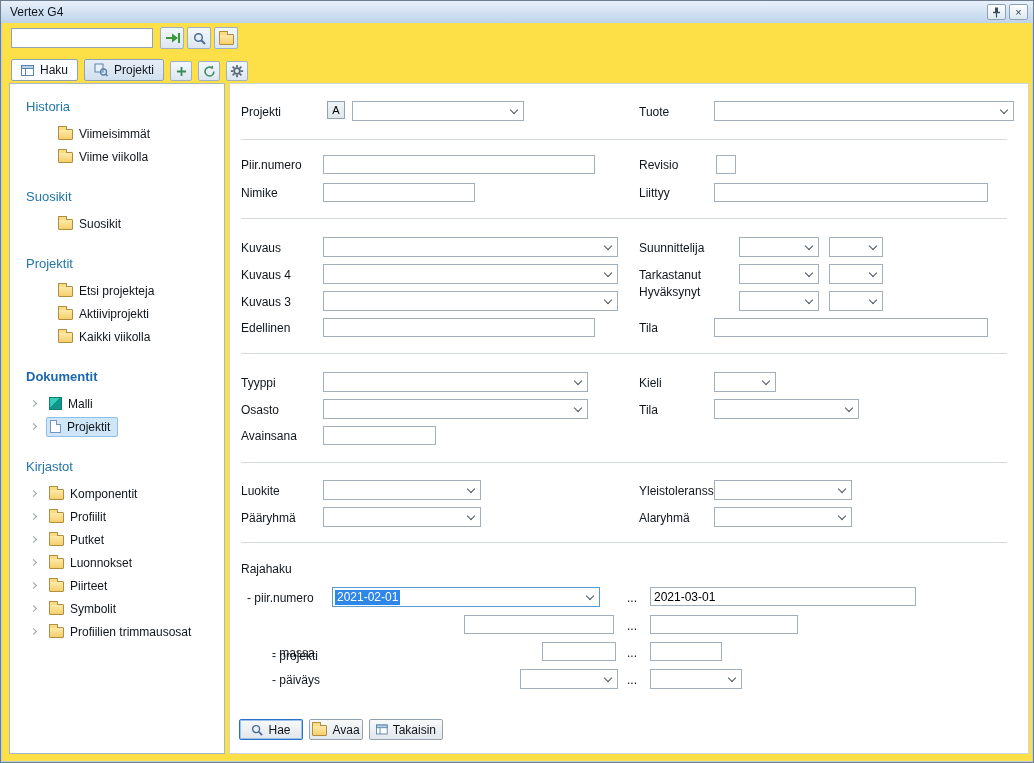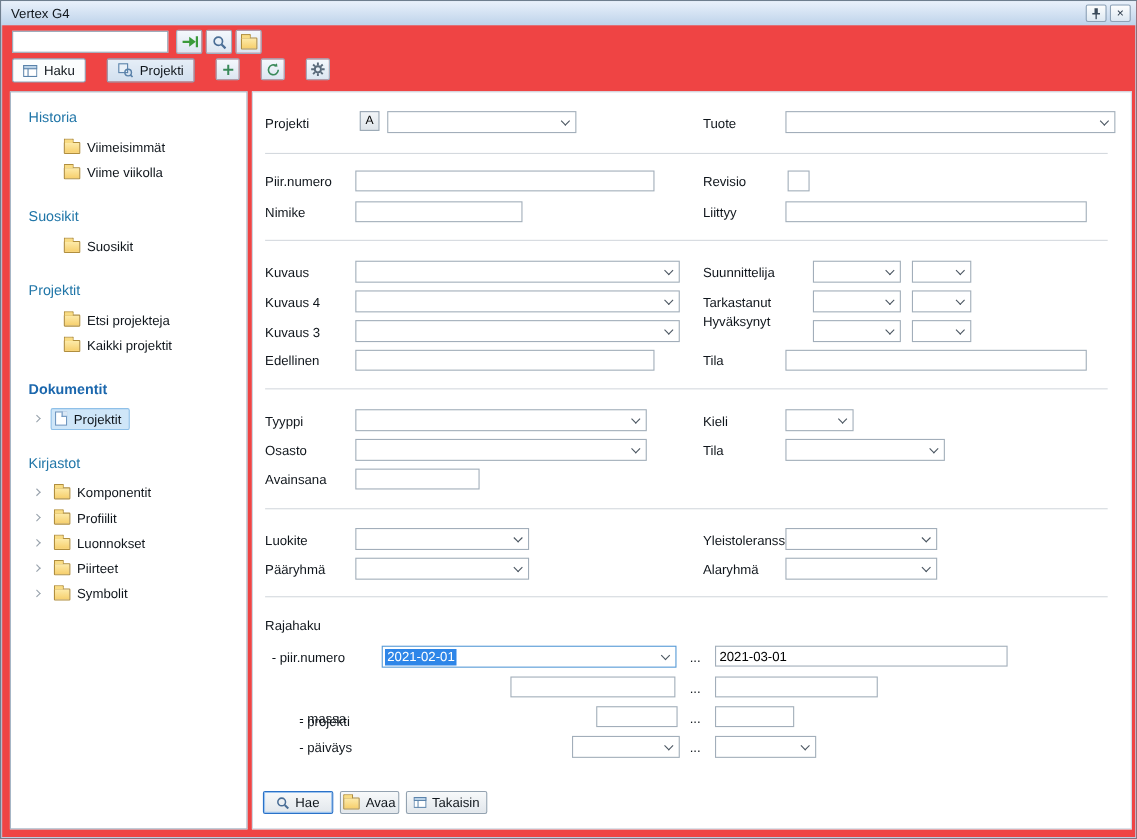--- a/index.html
+++ b/index.html
@@ -1,32 +1,32 @@
 <!DOCTYPE html>
 <html><head>
 <meta charset="utf-8">
 <style>
   * { margin:0; padding:0; box-sizing:border-box; }
   html,body { background:#9aa5b1; }
   body { font-family:"Liberation Sans","DejaVu Sans",sans-serif; }
-  .window { width:1034px; height:763px; background:#ef4444; border:1px solid #6e7e8e;
+  .window { width:1034px; height:763px; background:#fde047; border:1px solid #6e7e8e;
             box-shadow: inset 0 0 0 1px #bccde0; position:relative; overflow:hidden; }
   
   .titlebar { height:22px; background:linear-gradient(#e9f1fb,#bed3ea); display:flex; align-items:center; padding:0 5px 0 9px; }
   .title { font-size:12px; color:#10161c; flex:1; }
   .tb-btn { width:19px; height:16px; border:1px solid #8ea2b6; background:linear-gradient(#fdfefe,#dde8f2);
             border-radius:2px; display:flex; align-items:center; justify-content:center; margin-left:3px;
             font-size:11px; line-height:11px; color:#2a3a4a; cursor:default; }
   
   .toolbar { height:30px; display:flex; align-items:center; gap:3px; padding:0 0 0 10px; }
   .quick-input { width:142px; height:20px; border:1px solid #94a4b4; font-size:12px; padding:0 4px; background:#fff; margin-right:4px; }
   .tool-btn { width:24px; height:22px; border:1px solid #9fb0c2; background:linear-gradient(#f4f8fc,#dce6f1);
               border-radius:2px; display:flex; align-items:center; justify-content:center; padding:0; }
   
-  .tabbar { height:28px; display:flex; align-items:flex-start; gap:19px; padding:0 0 0 10px; }
+  .tabbar { height:28px; display:flex; align-items:flex-end; gap:6px; padding:0 0 0 10px; }
   .tab { height:22px; display:flex; align-items:center; gap:6px; padding:0 9px; border:1px solid #8fa3b8;
          border-radius:2px; font-size:12px; color:#10161c; background:linear-gradient(#e6eef7,#d2e0ef); cursor:default; }
   .tab.active { background:#fbfdfe; }
   .tool-btn.small { width:22px; height:20px; }
   
   .content { display:flex; gap:4px; padding:2px 4px 8px 8px; height:681px; }
   .sidebar { width:216px; background:#fff; border:1px solid #a6b6c6; overflow:hidden; }
   .main { flex:1; background:#fff; border:1px solid #ccd6e1; position:relative; font-size:12px; color:#10161c; }
   
   .tree-h { font-size:13px; color:#2176a8; margin:21px 0 8px 16px; }
@@ -161,24 +161,33 @@
         <span>Suosikit</span>
       </div>
 
       <div class="tree-h">Projektit</div>
       <div class="tree-item plain">
         <span class="folder"></span>
         <span>Etsi projekteja</span>
       </div>
       <div class="tree-item plain">
         <span class="folder"></span>
-        <span>Kaikki projektit</span>
+        <span>Aktiiviprojekti</span>
+      </div>
+      <div class="tree-item plain">
+        <span class="folder"></span>
+        <span>Kaikki viikolla</span>
       </div>
 
       <div class="tree-h bold">Dokumentit</div>
+      <div class="tree-item chevd">
+        <span class="chev"></span>
+        <span class="malli-ic"></span>
+        <span>Malli</span>
+      </div>
       <div class="tree-item chevd">
         <span class="chev"></span>
         <span class="sel-wrap">
           <span class="doc-ic"></span>
           <span>Projektit</span>
         </span>
       </div>
 
       <div class="tree-h">Kirjastot</div>
       <div class="tree-item chevd">
@@ -187,31 +196,41 @@
         <span>Komponentit</span>
       </div>
       <div class="tree-item chevd">
         <span class="chev"></span>
         <span class="folder"></span>
         <span>Profiilit</span>
       </div>
       <div class="tree-item chevd">
         <span class="chev"></span>
         <span class="folder"></span>
+        <span>Putket</span>
+      </div>
+      <div class="tree-item chevd">
+        <span class="chev"></span>
+        <span class="folder"></span>
         <span>Luonnokset</span>
       </div>
       <div class="tree-item chevd">
         <span class="chev"></span>
         <span class="folder"></span>
         <span>Piirteet</span>
       </div>
       <div class="tree-item chevd">
         <span class="chev"></span>
         <span class="folder"></span>
         <span>Symbolit</span>
+      </div>
+      <div class="tree-item chevd">
+        <span class="chev"></span>
+        <span class="folder"></span>
+        <span>Profiilien trimmausosat</span>
       </div>
     </div>
 
     <div class="main">
 
       <span class="lbl" style="left:11px;top:21px">Projekti</span>
       <button class="sq-btn" style="left:97px;top:17px">A</button>
       <div class="cmb" style="left:122px;top:17px;width:172px">
           <span class="cmb-arrow"></span>
         </div>
@@ -316,21 +335,21 @@
       <span class="lbl" style="left:409px;top:427px">Alaryhmä</span>
       <div class="cmb" style="left:484px;top:423px;width:138px">
           <span class="cmb-arrow"></span>
         </div>
 
       <div class="sep" style="top:458px"></div>
 
       <span class="lbl" style="left:11px;top:478px">Rajahaku</span>
 
       <span class="lbl" style="left:17px;top:507px">- piir.numero</span>
-      <div class="cmb focused" style="left:117px;top:503px;width:268px">
+      <div class="cmb focused" style="left:102px;top:503px;width:268px">
         <span class="sel-text">2021-02-01</span>
         <span class="cmb-arrow"></span>
       </div>
       <span class="lbl" style="left:397px;top:507px">...</span>
       <input class="txt" style="left: 420px; top: 503px; width: 266px;" value="2021-03-01">
 
       <span class="lbl" style="left:42px;top:565px">- projekti</span>
       <input class="txt" style="left: 234px; top: 531px; width: 150px;">
       <span class="lbl" style="left:397px;top:535px">...</span>
       <input class="txt" style="left: 420px; top: 531px; width: 148px;">

